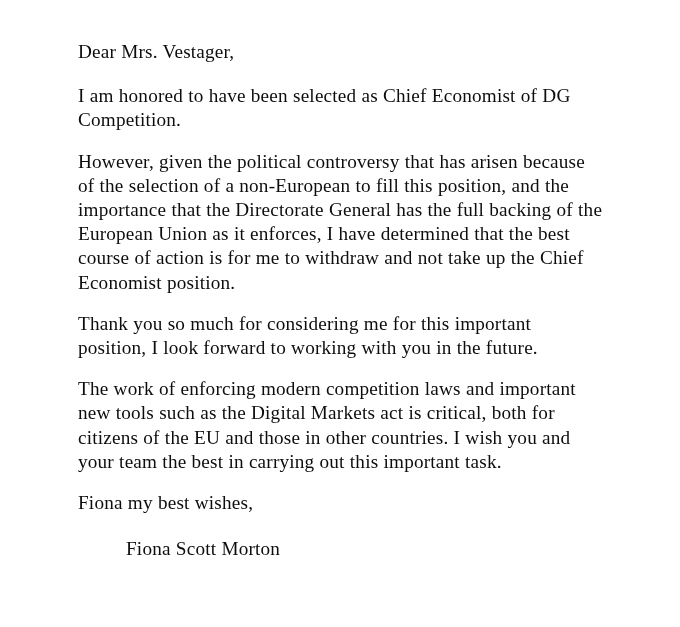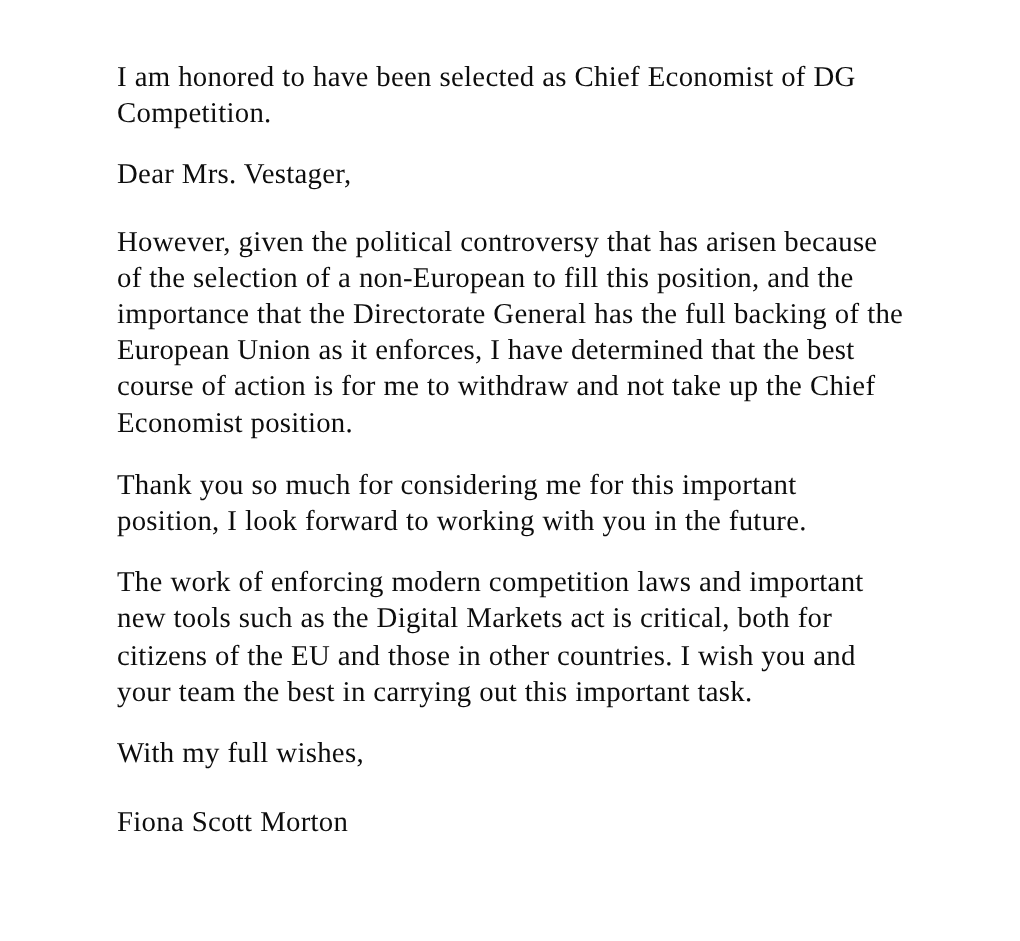--- a/index.html
+++ b/index.html
@@ -32,45 +32,46 @@
     font-size: 19.2px;
     line-height: 24.2px;
     text-align: left;
     margin: 0 0 17px 0;
     letter-spacing: 0.01em;
     word-spacing: 0.01em;
     -webkit-font-smoothing: antialiased;
   }
   .para:last-child {
     margin-bottom: 0;
+    margin-left: 48px;
   }
   .para.salutation {
     margin-bottom: 20px;
   }
   .para.signoff {
     margin-bottom: 22px;
   }
   .para.signature {
     margin-bottom: 0;
   }
 </style>
 </head>
 <body>
 
 <div class="page">
   <div class="letter-body">
 
+    <p class="para salutation">Dear Mrs. Vestager,</p>
+
     <p class="para">I am honored to have been selected as Chief Economist of DG Competition.</p>
-
-    <p class="para salutation">Dear Mrs. Vestager,</p>
 
     <p class="para">However, given the political controversy that has arisen because of the selection of a non-European to fill this position, and the importance that the Directorate General has the full backing of the European Union as it enforces, I have determined that the best course of action is for me to withdraw and not take up the Chief Economist position.</p>
 
     <p class="para">Thank you so much for considering me for this important position, I look forward to working with you in the future.</p>
 
     <p class="para">The work of enforcing modern competition laws and important new tools such as the Digital Markets act is critical, both for citizens of the EU and those in other countries. I wish you and your team the best in carrying out this important task.</p>
 
-    <p class="para signoff">With my full wishes,</p>
+    <p class="para signoff">Fiona my best wishes,</p>
 
     <p class="para signature">Fiona Scott Morton</p>
 
   </div>
 </div>
 
 </body></html>

